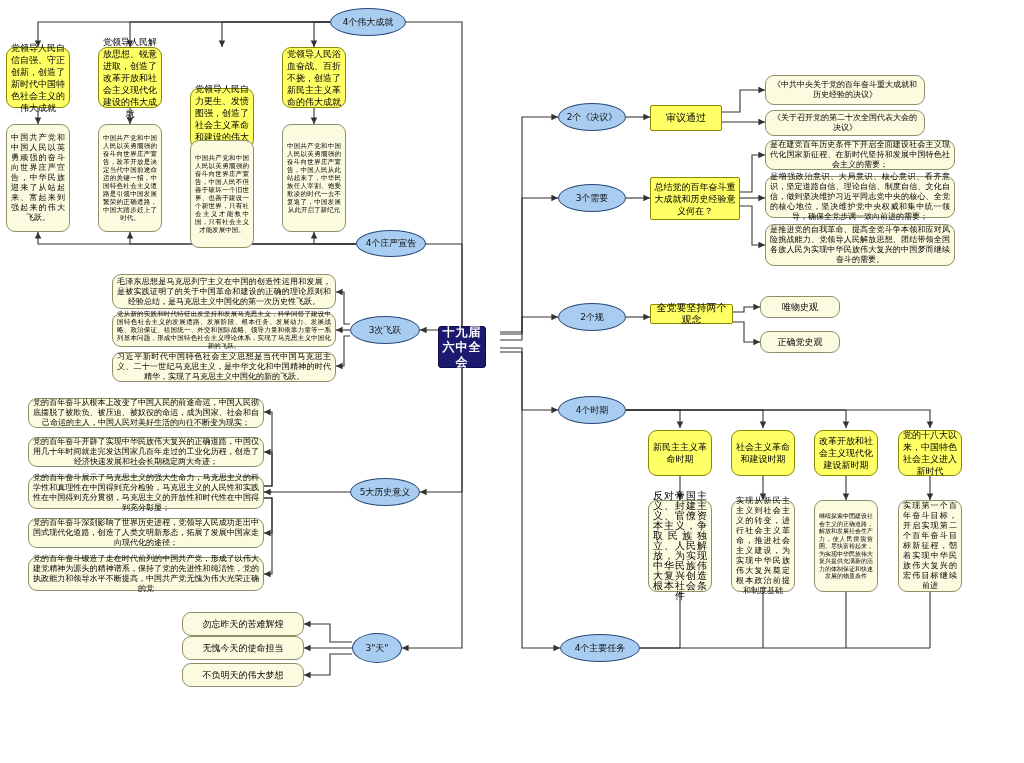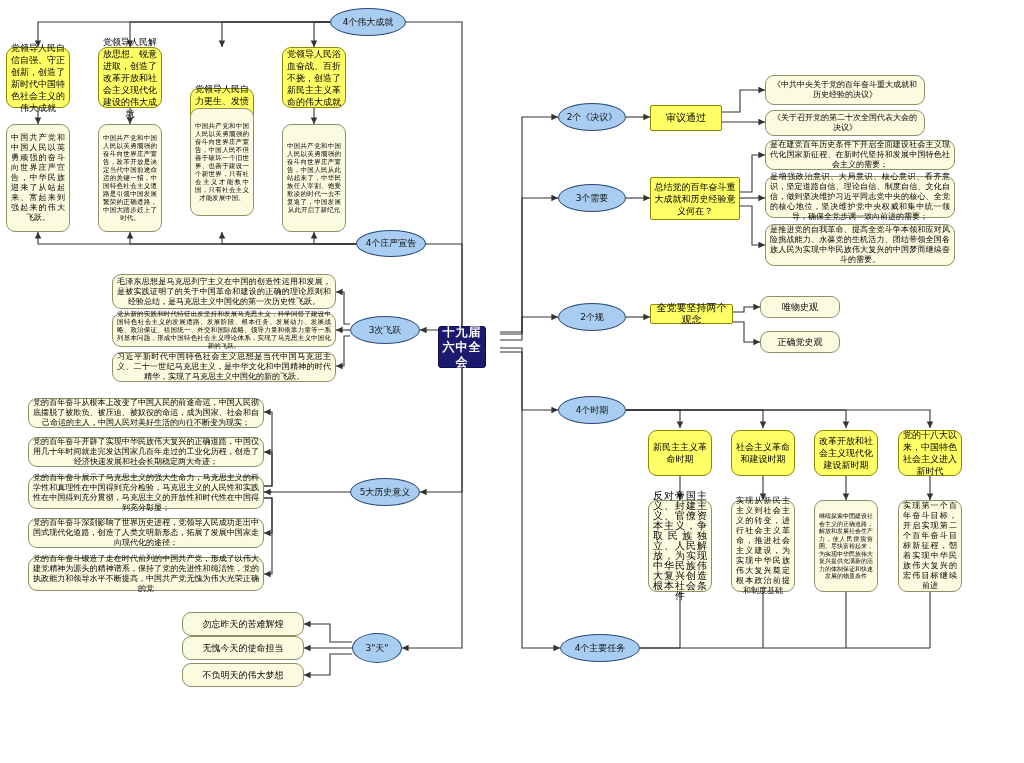--- a/index.html
+++ b/index.html
@@ -146,21 +146,21 @@
 <div class="node n-yellow round just" style="left:282px;top:47px;width:64px;height:61px;">
   <span>党领导人民浴血奋战、百折不挠，创造了新民主主义革命的伟大成就</span>
 </div>
 
 <div class="node n-pale just" style="left:6px;top:124px;width:64px;height:108px;">
   <span>中国共产党和中国人民以英勇顽强的奋斗向世界庄严宣告，中华民族迎来了从站起来、富起来到强起来的伟大飞跃。</span>
 </div>
 <div class="node n-pale tiny just" style="left:98px;top:124px;width:64px;height:108px;">
   <span>中国共产党和中国人民以英勇顽强的奋斗向世界庄严宣告，改革开放是决定当代中国前途命运的关键一招，中国特色社会主义道路是引领中国发展繁荣的正确道路，中国大踏步赶上了时代。</span>
 </div>
-<div class="node n-pale tiny just" style="left:190px;top:108px;width:64px;height:108px;">
+<div class="node n-pale tiny just" style="left:190px;top:140px;width:64px;height:108px;">
   <span>中国共产党和中国人民以英勇顽强的奋斗向世界庄严宣告，中国人民不但善于破坏一个旧世界、也善于建设一个新世界，只有社会主义才能救中国，只有社会主义才能发展中国。</span>
 </div>
 <div class="node n-pale tiny just" style="left:282px;top:124px;width:64px;height:108px;">
   <span>中国共产党和中国人民以英勇顽强的奋斗向世界庄严宣告，中国人民从此站起来了，中华民族任人宰割、饱受欺凌的时代一去不复返了，中国发展从此开启了新纪元</span>
 </div>
 
 <div class="node n-ellipse" style="left:356px;top:230px;width:70px;height:27px;">
   <span>4个庄严宣告</span>
 </div>
 
@@ -231,21 +231,21 @@
 <div class="node n-yellow" style="left:650px;top:177px;width:90px;height:43px;text-align:center;">
   <span>总结党的百年奋斗重大成就和历史经验意义何在？</span>
 </div>
 <div class="node n-pale just" style="left:765px;top:140px;width:190px;height:30px;">
   <span>是在建党百年历史条件下开启全面建设社会主义现代化国家新征程、在新时代坚持和发展中国特色社会主义的需要；</span>
 </div>
 <div class="node n-pale just" style="left:765px;top:176px;width:190px;height:42px;">
   <span>是增强政治意识、大局意识、核心意识、看齐意识，坚定道路自信、理论自信、制度自信、文化自信，做到坚决维护习近平同志党中央的核心、全党的核心地位，坚决维护党中央权威和集中统一领导，确保全党步调一致向前进的需要；</span>
 </div>
 <div class="node n-pale just" style="left:765px;top:224px;width:190px;height:42px;">
-  <span>是推进党的自我革命、提高全党斗争本领和应对风险挑战能力、永葆党的生机活力、团结带领全国各族人民为实现中华民族伟大复兴的中国梦而继续奋斗的需要。</span>
+  <span>是推进党的自我革命、提高全党斗争本领和应对风险挑战能力、党领导人民解放思想、团结带领全国各族人民为实现中华民族伟大复兴的中国梦而继续奋斗的需要。</span>
 </div>
 
 <div class="node n-ellipse" style="left:558px;top:303px;width:68px;height:28px;">
   <span>2个规</span>
 </div>
 <div class="node n-yellow" style="left:650px;top:304px;width:83px;height:20px;font-size:10px;">
   <span>全党要坚持两个观念</span>
 </div>
 <div class="node n-pale" style="left:760px;top:296px;width:80px;height:22px;font-size:9px;">
   <span>唯物史观</span>

